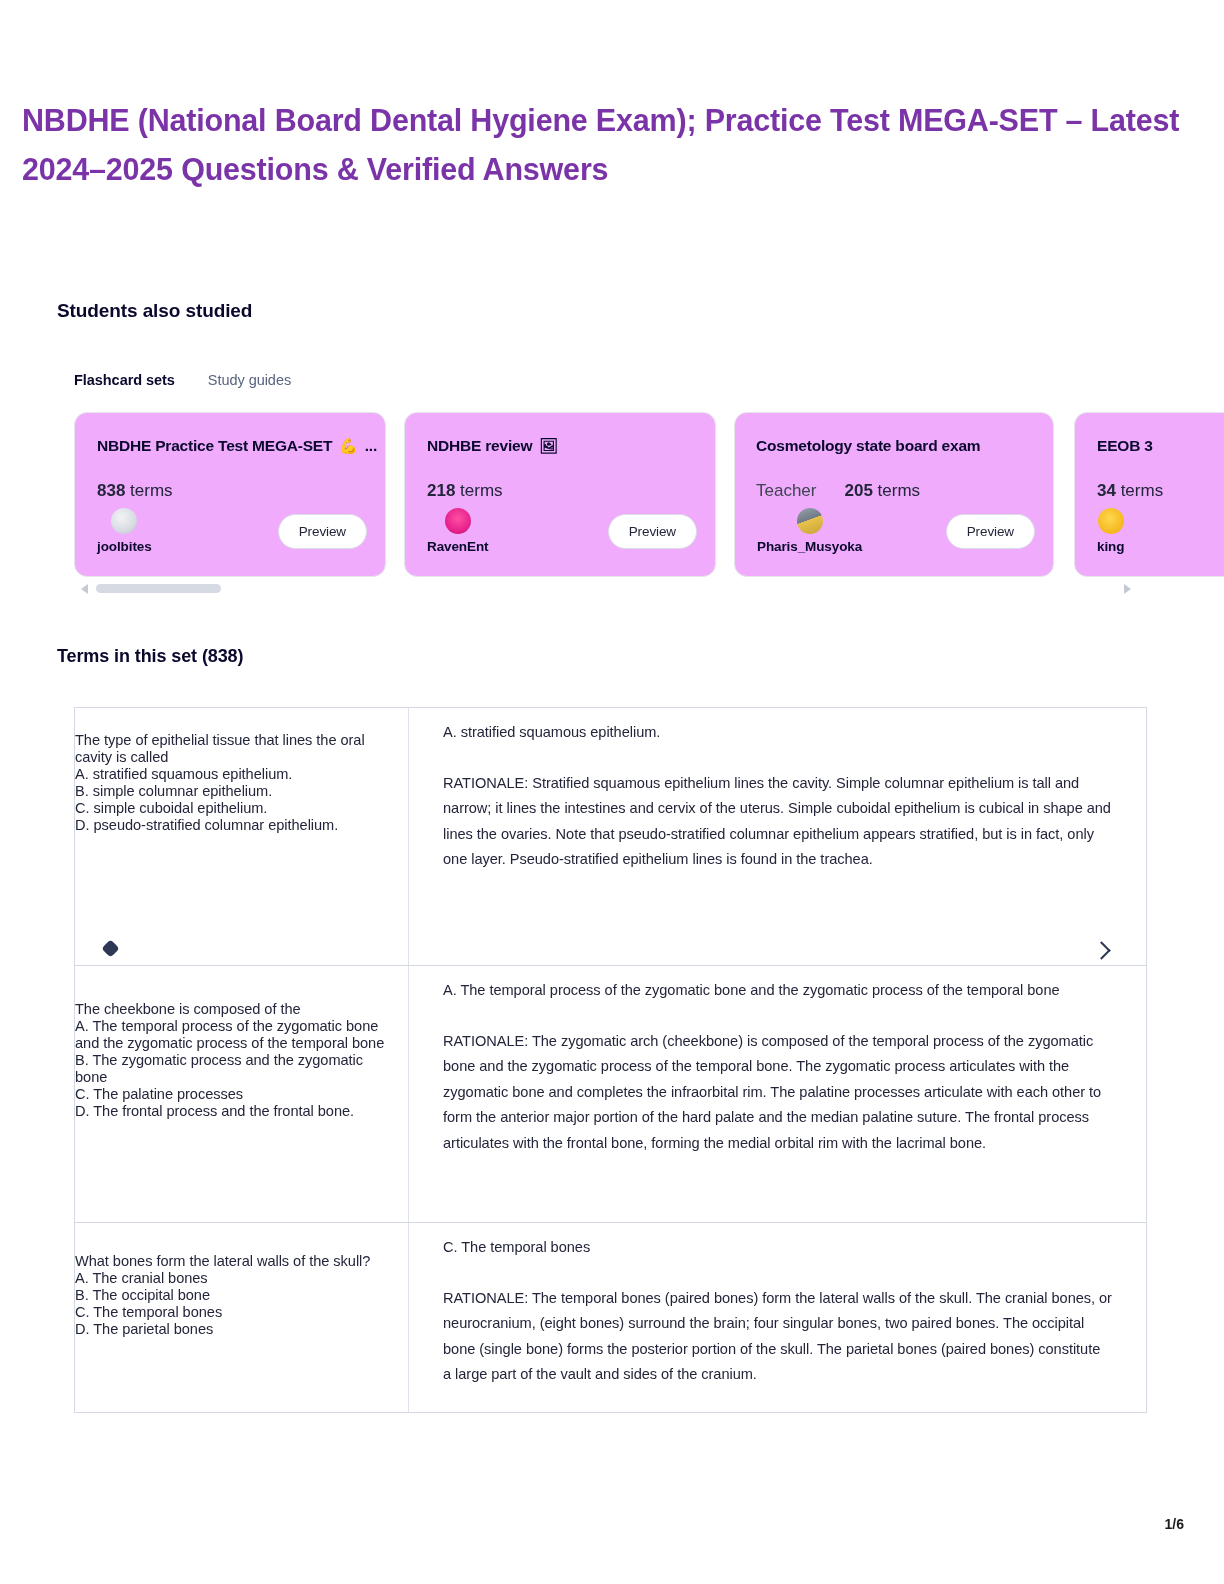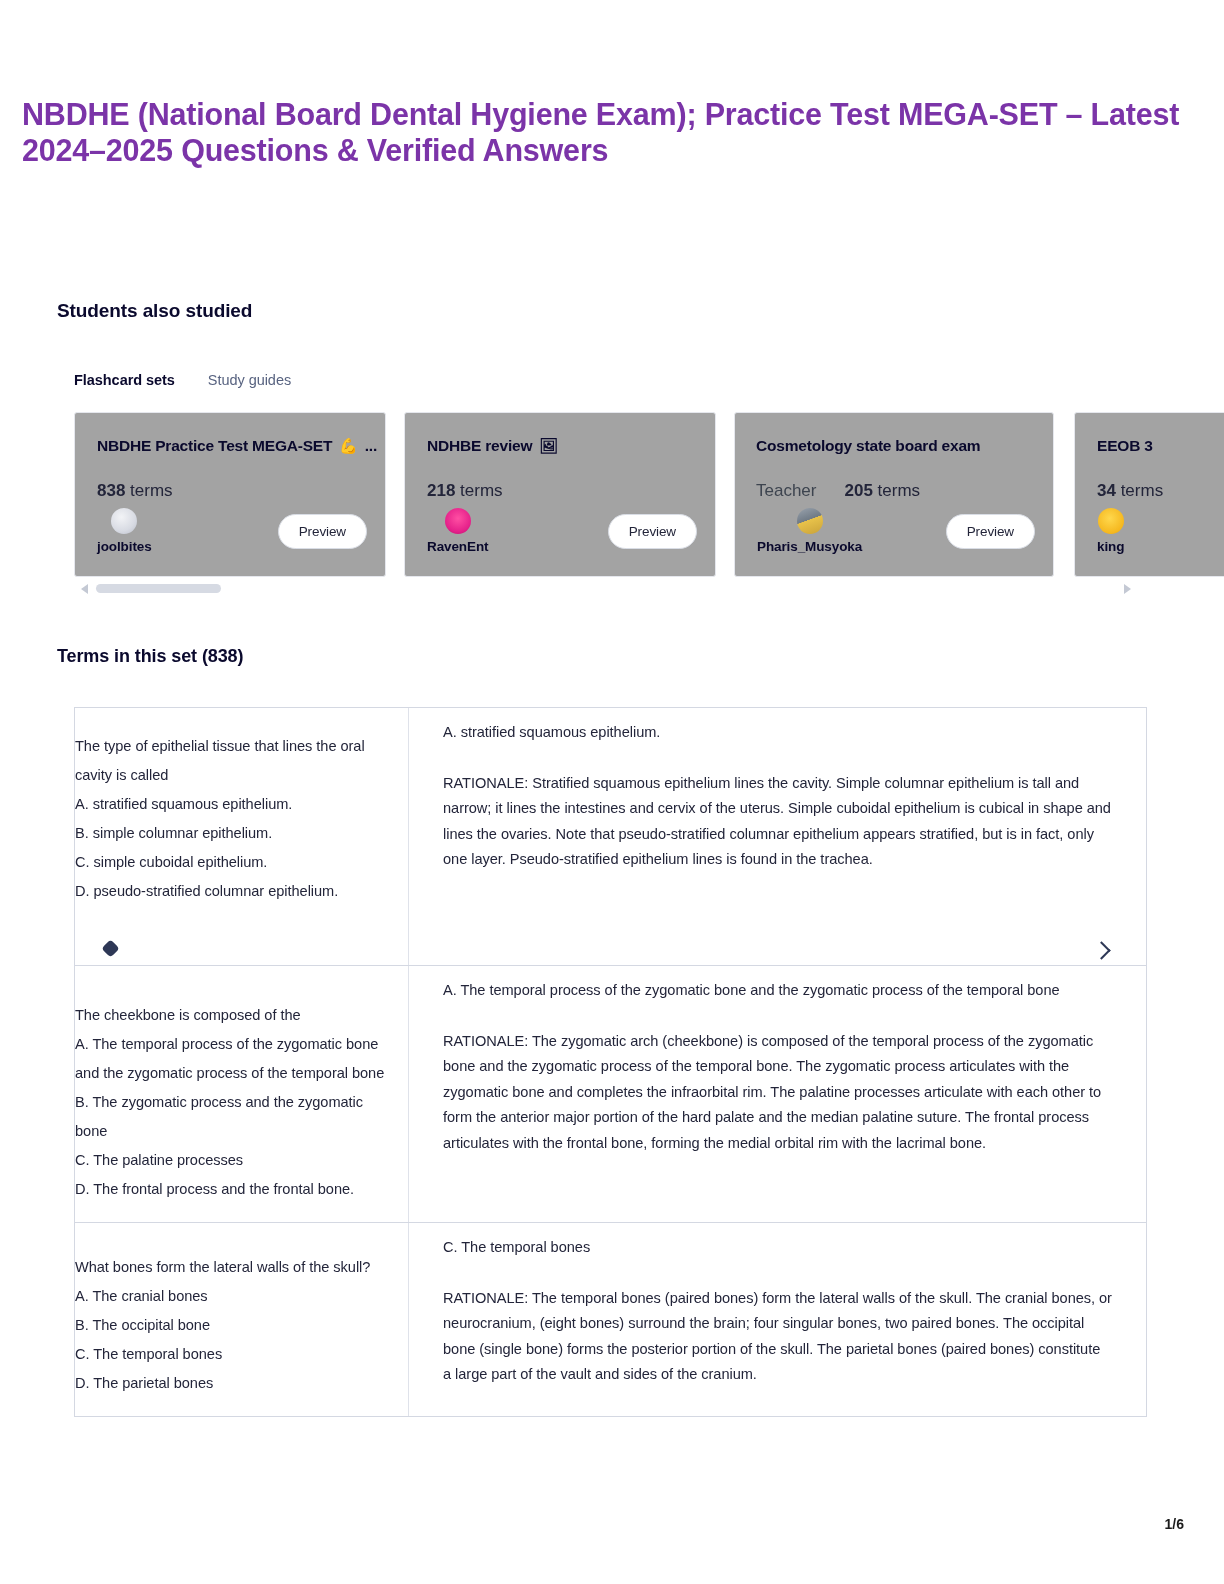--- a/index.html
+++ b/index.html
@@ -24,21 +24,21 @@
     padding: 0;
   }
 
   
   .doc-title {
     position: absolute;
     left: 22px;
     top: 76px;
     width: 1180px;
     font-size: 30.5px;
-    line-height: 36px;
+    line-height: 49px;
     font-weight: bold;
     color: #7b34a8;
     letter-spacing: -0.2px;
     font-family: "Liberation Sans", sans-serif;
   }
 
   
   .section-heading {
     position: absolute;
     font-weight: bold;
@@ -70,23 +70,23 @@
     left: 74px;
     top: 412px;
     width: 1150px;
     height: 168px;
   }
   .set-card {
     position: absolute;
     top: 0;
     width: 312px;
     height: 165px;
-    background: #a3a3a3;
+    background: #f0abfc;
     border: 1px solid #e5e7ed;
-    border-radius: 3px;
+    border-radius: 13px;
     box-sizing: border-box;
     padding: 24px 22px 0 22px;
     overflow: hidden;
   }
   .set-card:nth-child(1) { left: 0px; }
   .set-card:nth-child(2) { left: 330px; }
   .set-card:nth-child(3) { left: 660px; width: 320px; padding-left: 21px; }
   .set-card:nth-child(4) { left: 1000px; width: 312px; }
 
   .set-title {
@@ -202,21 +202,21 @@
   .term-q {
     width: 334px;
     flex: none;
     box-sizing: border-box;
     border-right: 1px solid #dfe2ea;
     padding: 24px 14px 18px 0px;
     padding-left: 0;
   }
   .term-q .qtext {
     font-size: 14.6px;
-    line-height: 29px;
+    line-height: 17px;
     color: #23253a;
     letter-spacing: -0.05px;
     padding-left: 0;
   }
   .term-a {
     flex: 1;
     box-sizing: border-box;
     padding: 12px 34px 18px 34px;
     position: relative;
   }

